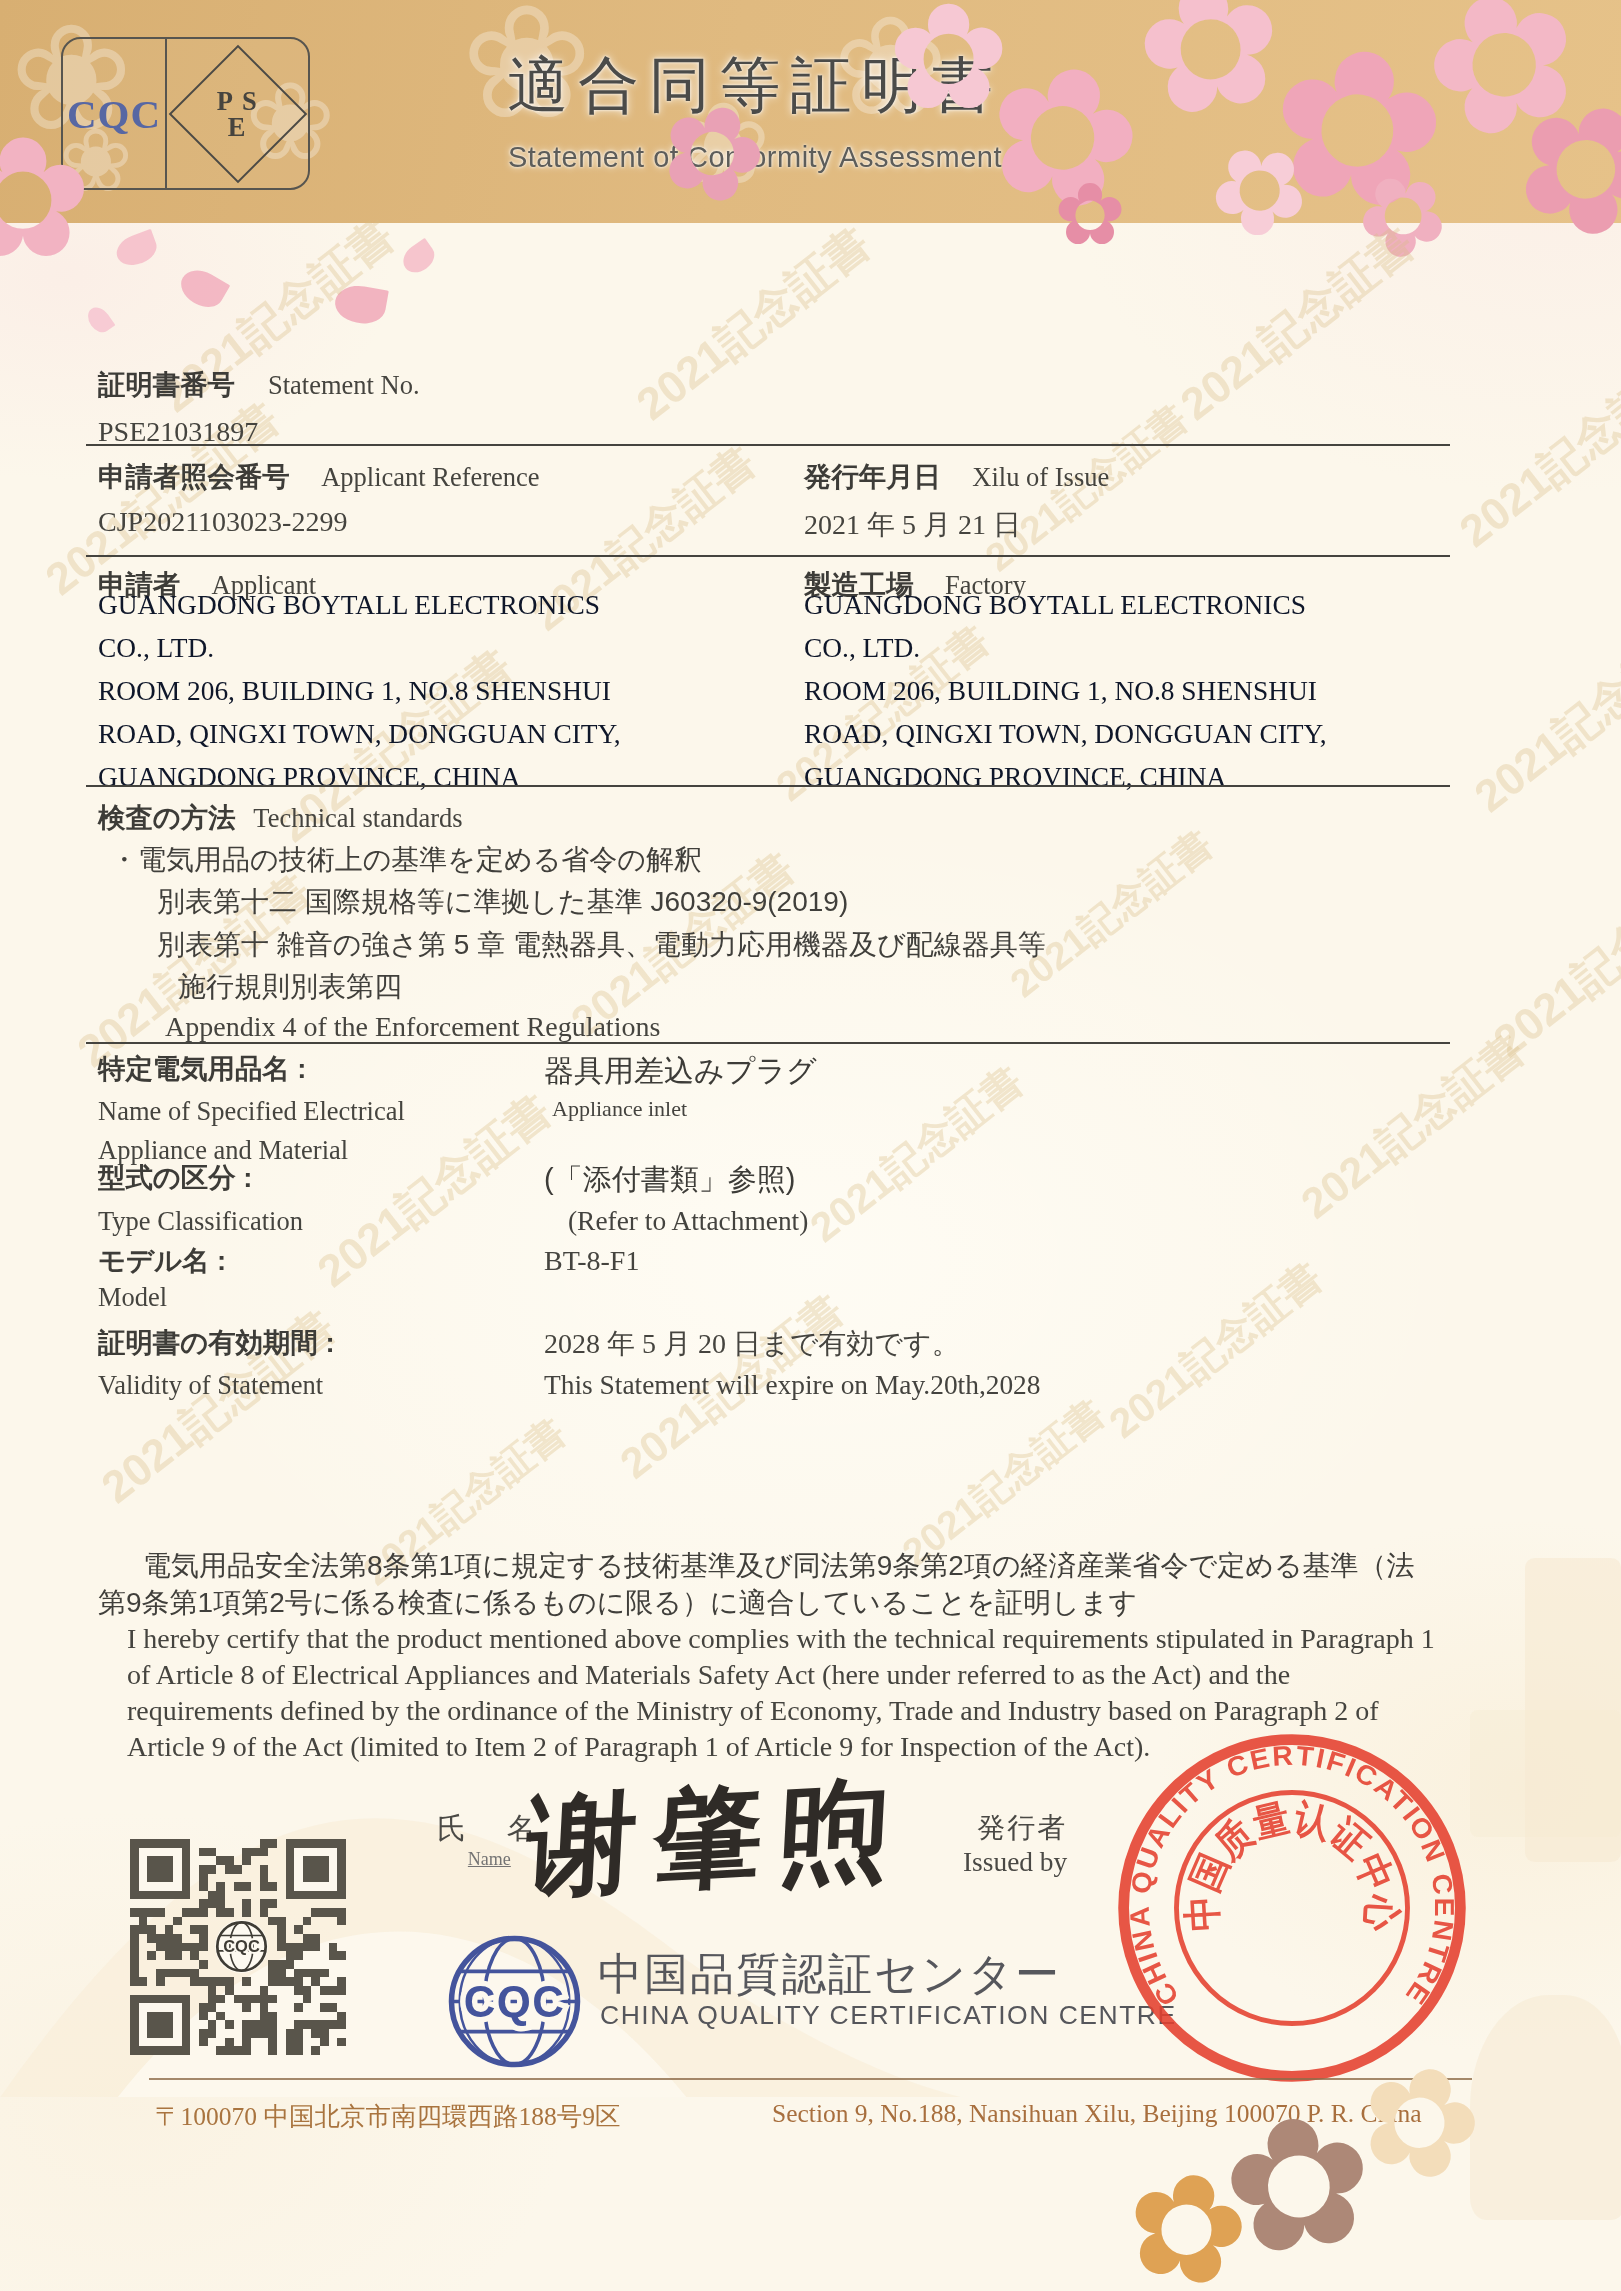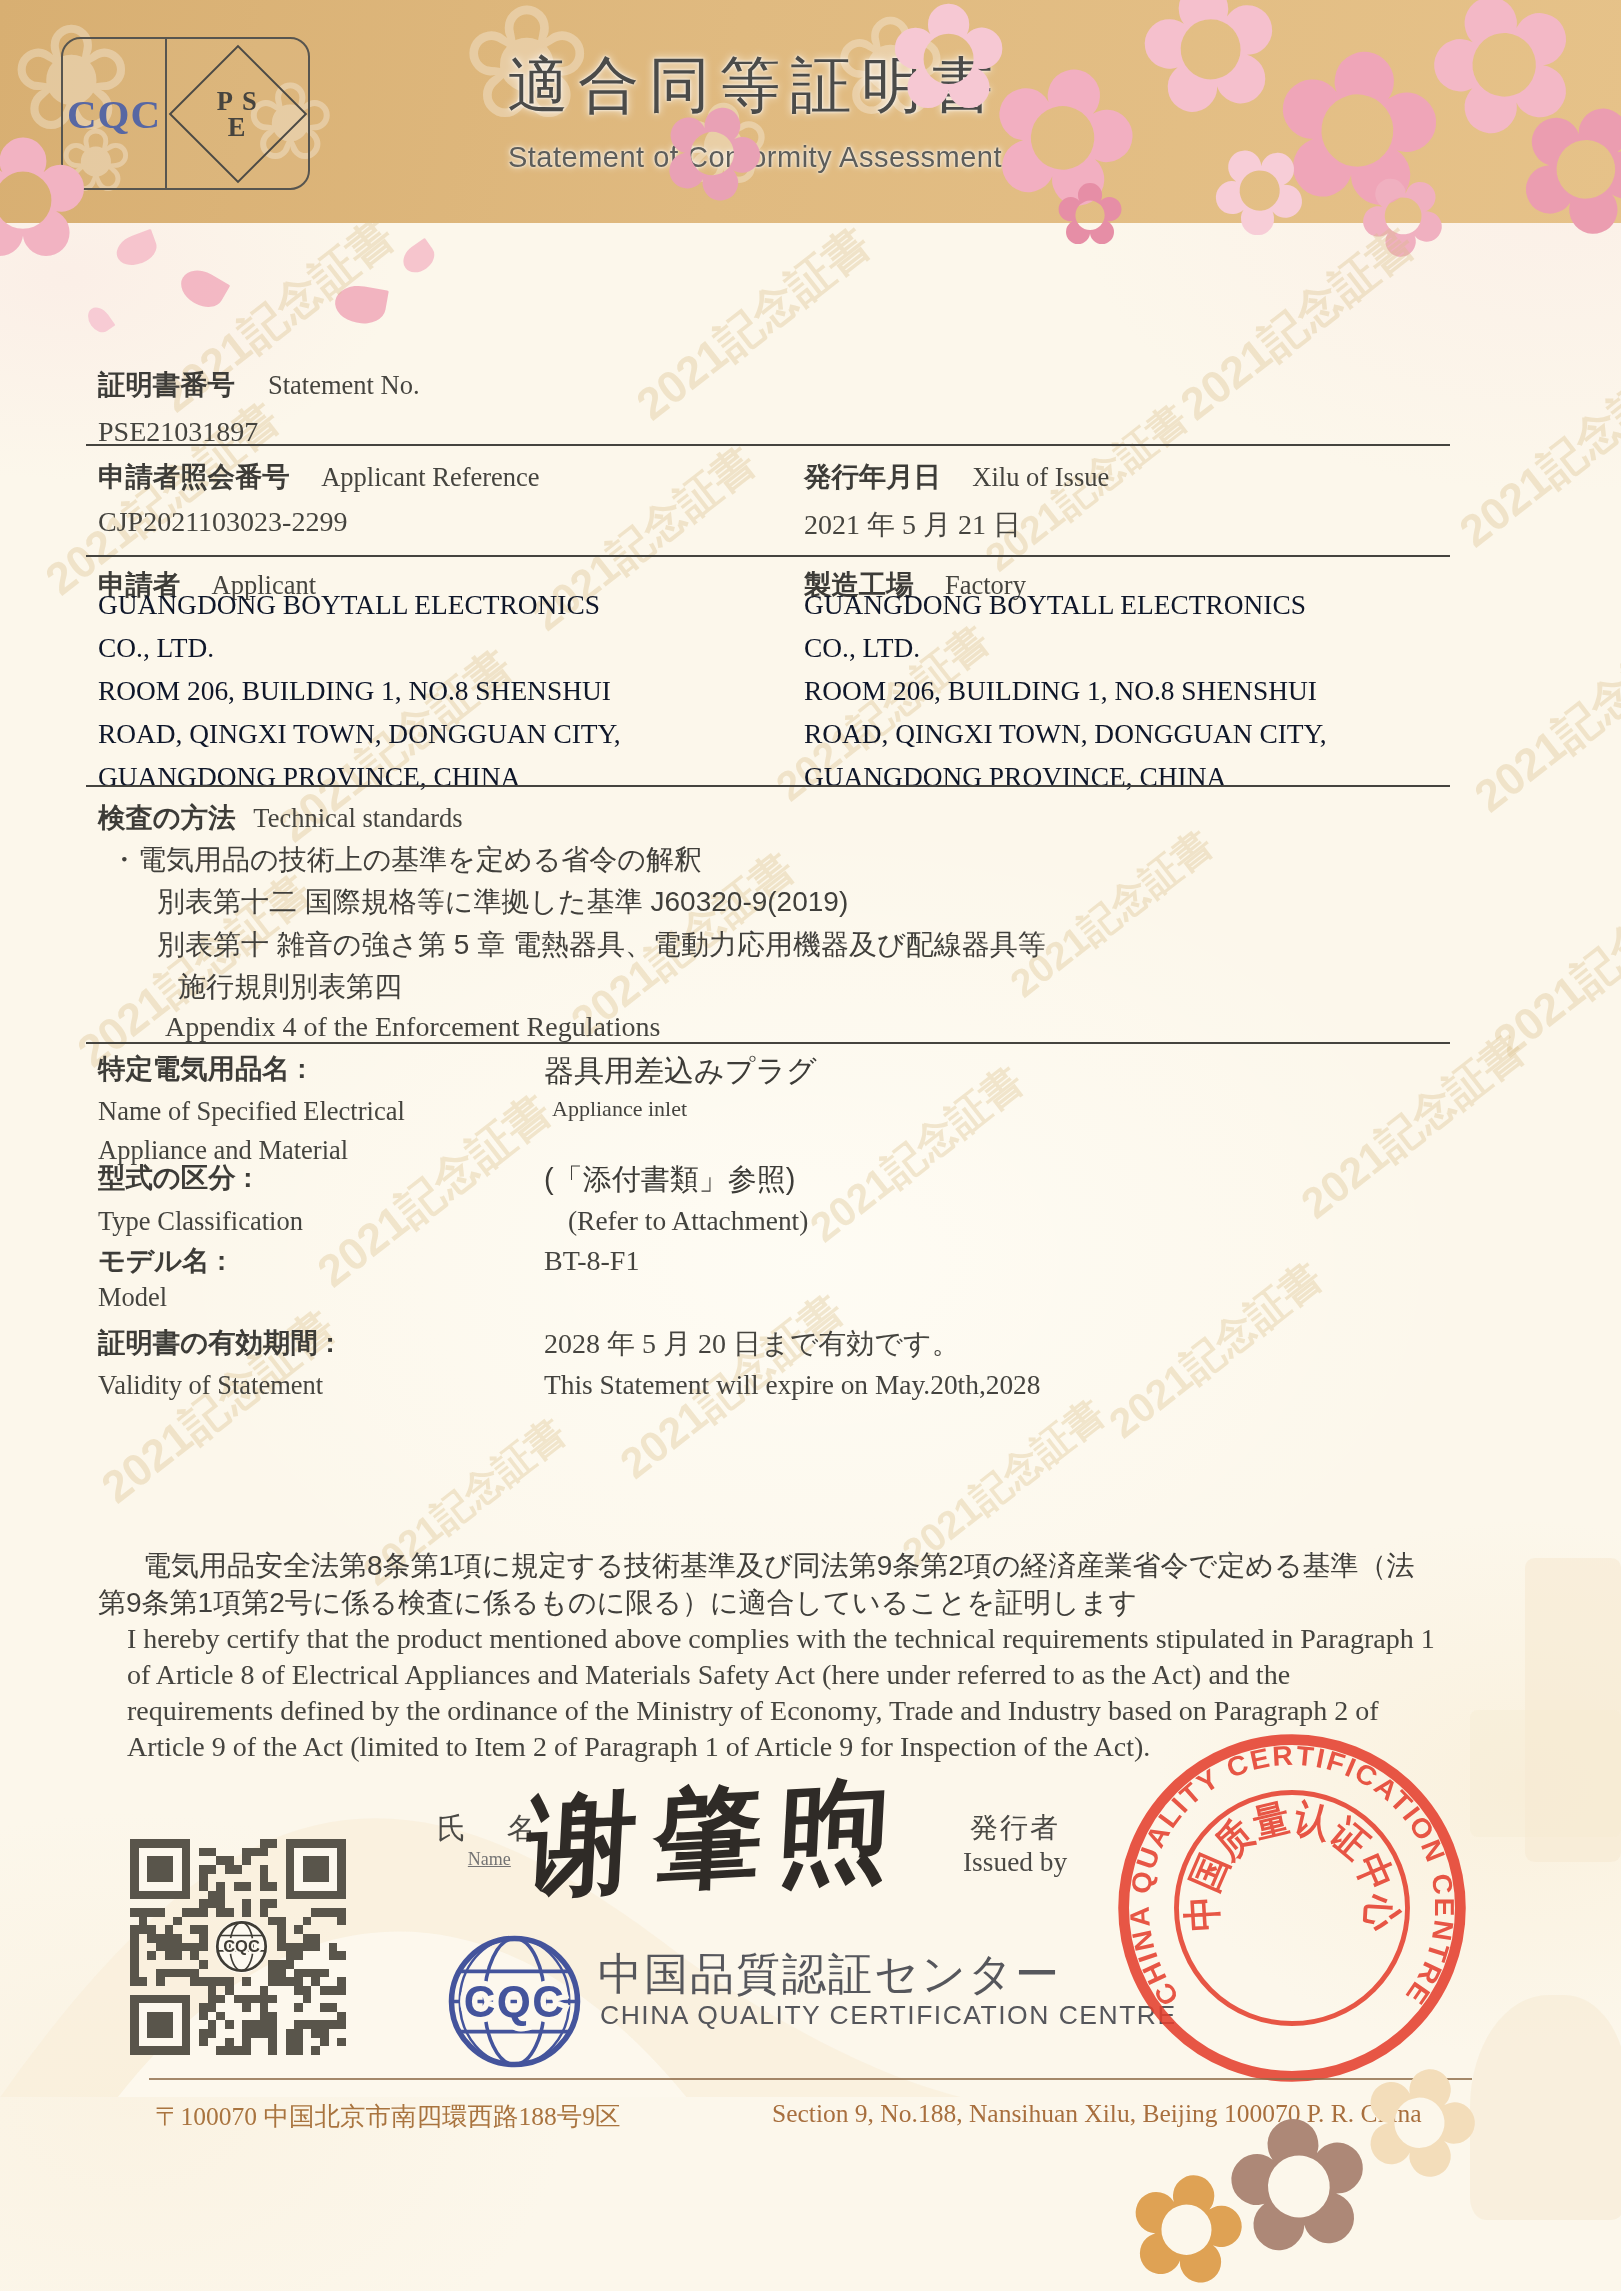--- a/index.html
+++ b/index.html
@@ -417,21 +417,21 @@
     <line x1="9" y1="30" x2="91" y2="30" stroke="#3f3c35" stroke-width="3"></line>
     <line x1="6" y1="58" x2="94" y2="58" stroke="#3f3c35" stroke-width="3"></line>
     <text x="50" y="60" text-anchor="middle" font-size="30" font-weight="bold" fill="#3f3c35" stroke="#fdf9f0" stroke-width="7" paint-order="stroke">CQC</text>
   </svg>
 
   <div class="abs" style="left:437px;top:1809px;text-align:center;">
     <div class="jp" style="font-size:29px;letter-spacing:5.9px;color:#4a4945;">氏　名</div>
     <div class="sr" style="font-size:18px;color:#737373;text-decoration:underline;">Name</div>
   </div>
   <div class="abs sig-name" style="left:527px;top:1764px;">谢肇煦</div>
-  <div class="abs" style="left:963px;top:1809px;text-align:center;">
+  <div class="abs" style="left:963px;top:1809px;text-align:right;">
     <div class="jp" style="font-size:28px;letter-spacing:2px;color:#4a4945;">発行者</div>
     <div class="sr" style="font-size:27.4px;color:#4a4945;">Issued by</div>
   </div>
 
   <svg class="abs" style="left:446px;top:1933px;" width="137" height="137" viewBox="0 0 100 100">
     <circle cx="50" cy="50" r="46" fill="none" stroke="#44549c" stroke-width="4"></circle>
     <ellipse cx="50" cy="50" rx="22" ry="46" fill="none" stroke="#44549c" stroke-width="2.6"></ellipse>
     <ellipse cx="50" cy="50" rx="40" ry="46" fill="none" stroke="#44549c" stroke-width="1.8"></ellipse>
     <line x1="9" y1="28" x2="91" y2="28" stroke="#44549c" stroke-width="2.6"></line>
     <line x1="4" y1="50" x2="96" y2="50" stroke="#44549c" stroke-width="2.6"></line>

